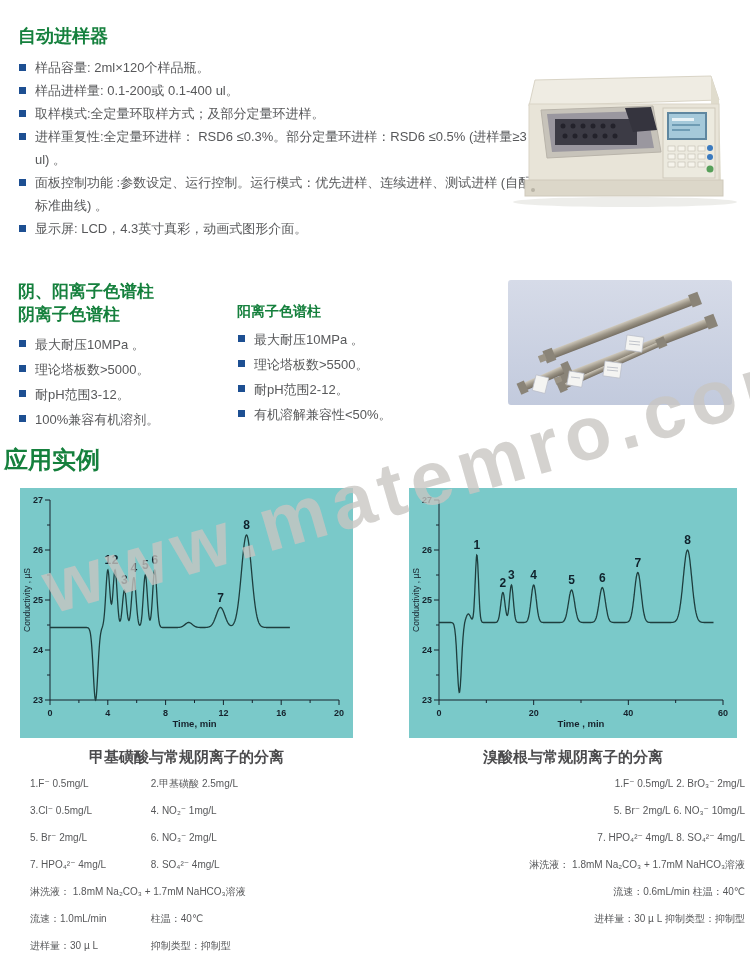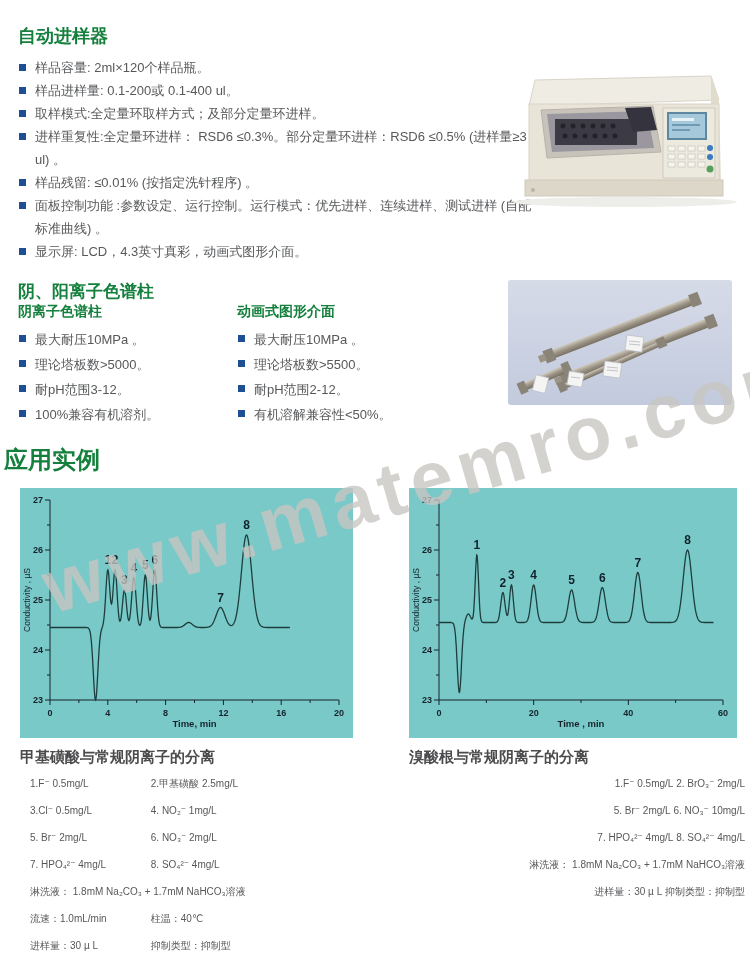--- a/index.html
+++ b/index.html
@@ -15,21 +15,21 @@
   ul.specs li::before{content:"";position:absolute;left:1px;top:8px;width:7px;height:7px;background:#1d4f92;}
   ul.specs.tight li{line-height:23px;}
   ul.specs.loose li{line-height:25px;}
 
   
   .photo{position:absolute;}
   .photo svg{display:block;}
 
   
   .chart-box{position:absolute;width:333px;height:250px;background:#7ac9c9;}
-  .caption{position:absolute;text-align:left;font-weight:bold;font-size:15px;color:#4b4b4d;}
+  .caption{position:absolute;text-align:center;font-weight:bold;font-size:15px;color:#4b4b4d;}
 
   
   .cond{position:absolute;font-size:10px;line-height:27px;color:#57585a;}
   .cond .row{white-space:nowrap;}
   .cond .a{display:inline-block;width:118px;}
 
   
   .watermark{position:absolute;left:45px;top:545px;font-size:76px;font-weight:bold;
     color:rgba(200,197,193,0.78);letter-spacing:7px;white-space:nowrap;
     transform:rotate(-16deg);transform-origin:0 50%;pointer-events:none;z-index:6;}
@@ -39,21 +39,20 @@
 
 <div id="page">
 
   <h1 class="blue-h abs" style="left:18px;top:24px;font-size:18px;">自动进样器</h1>
 
   <ul class="specs tight abs" style="left:18px;top:56px;width:515px;">
     <li>样品容量: 2ml×120个样品瓶。</li>
     <li>样品进样量: 0.1-200或 0.1-400 ul。</li>
     <li>取样模式:全定量环取样方式；及部分定量环进样。</li>
     <li>进样重复性:全定量环进样：  RSD6 ≤0.3%。部分定量环进样：RSD6 ≤0.5% (进样量≥3 ul) 。</li>
-    <li>样品残留: ≤0.01% (按指定洗针程序) 。</li>
     <li>面板控制功能 :参数设定、运行控制。运行模式：优先进样、连续进样、测试进样 (自配标准曲线) 。</li>
     <li>显示屏: LCD，4.3英寸真彩，动画式图形介面。</li>
   </ul>
 
   <div class="photo" style="left:505px;top:56px;width:240px;height:152px;">
     <svg width="240" height="152" viewBox="0 0 240 152">
       <ellipse cx="120" cy="146" rx="112" ry="5" fill="#ededea"></ellipse>
 
       <polygon points="30,24 206,20 214,44 24,50" fill="#efece3" stroke="#d9d4c6" stroke-width="1"></polygon>
       <polygon points="206,20 214,44 216,128 208,128 206,44" fill="#e0dccd"></polygon>
@@ -101,31 +100,31 @@
       <circle cx="205" cy="92" r="3" fill="#3a7abf"></circle>
       <circle cx="205" cy="101" r="3" fill="#3a7abf"></circle>
       <circle cx="205" cy="113" r="3.5" fill="#57a05a"></circle>
       <circle cx="28" cy="134" r="2" fill="#b9b4a6"></circle>
     </svg>
   </div>
 
   <h2 class="blue-h abs" style="left:18px;top:280px;font-size:17px;">阴、阳离子色谱柱</h2>
 
   <div class="abs" style="left:18px;top:303px;width:215px;">
-    <div class="blue-h" style="font-size:14px;margin-bottom:6px;">阴离子色谱柱</div>
+    <div class="blue-h" style="font-size:17px;margin-bottom:6px;">阴离子色谱柱</div>
     <ul class="specs loose">
       <li>最大耐压10MPa 。</li>
       <li>理论塔板数&gt;5000。</li>
       <li>耐pH范围3-12。</li>
       <li>100%兼容有机溶剂。</li>
     </ul>
   </div>
 
   <div class="abs" style="left:237px;top:303px;width:240px;">
-    <div class="blue-h" style="font-size:14px;margin-bottom:6px;">动画式图形介面</div>
+    <div class="blue-h" style="font-size:14px;margin-bottom:6px;">阳离子色谱柱</div>
     <ul class="specs loose">
       <li>最大耐压10MPa 。</li>
       <li>理论塔板数&gt;5500。</li>
       <li>耐pH范围2-12。</li>
       <li>有机溶解兼容性&lt;50%。</li>
     </ul>
   </div>
 
   <div class="photo" style="left:508px;top:280px;width:224px;height:125px;">
     <svg width="224" height="125" viewBox="0 0 224 125">
@@ -312,20 +311,24 @@
     <div class="row">
       <span class="a">5. Br⁻ 2mg/L</span>
       <span>6. NO₃⁻ 10mg/L</span>
     </div>
     <div class="row">
       <span class="a">7. HPO₄²⁻ 4mg/L</span>
       <span>8. SO₄²⁻ 4mg/L</span>
     </div>
     <div class="row">淋洗液：  1.8mM Na₂CO₃ + 1.7mM NaHCO₃溶液</div>
     <div class="row">
+      <span class="a">流速：0.6mL/min</span>
+      <span>柱温：40℃</span>
+    </div>
+    <div class="row">
       <span class="a">进样量：30 µ L</span>
       <span>抑制类型：抑制型</span>
     </div>
   </div>
 
   <div class="watermark">www.matemro.com</div>
 
 </div>
 
 </body></html>

